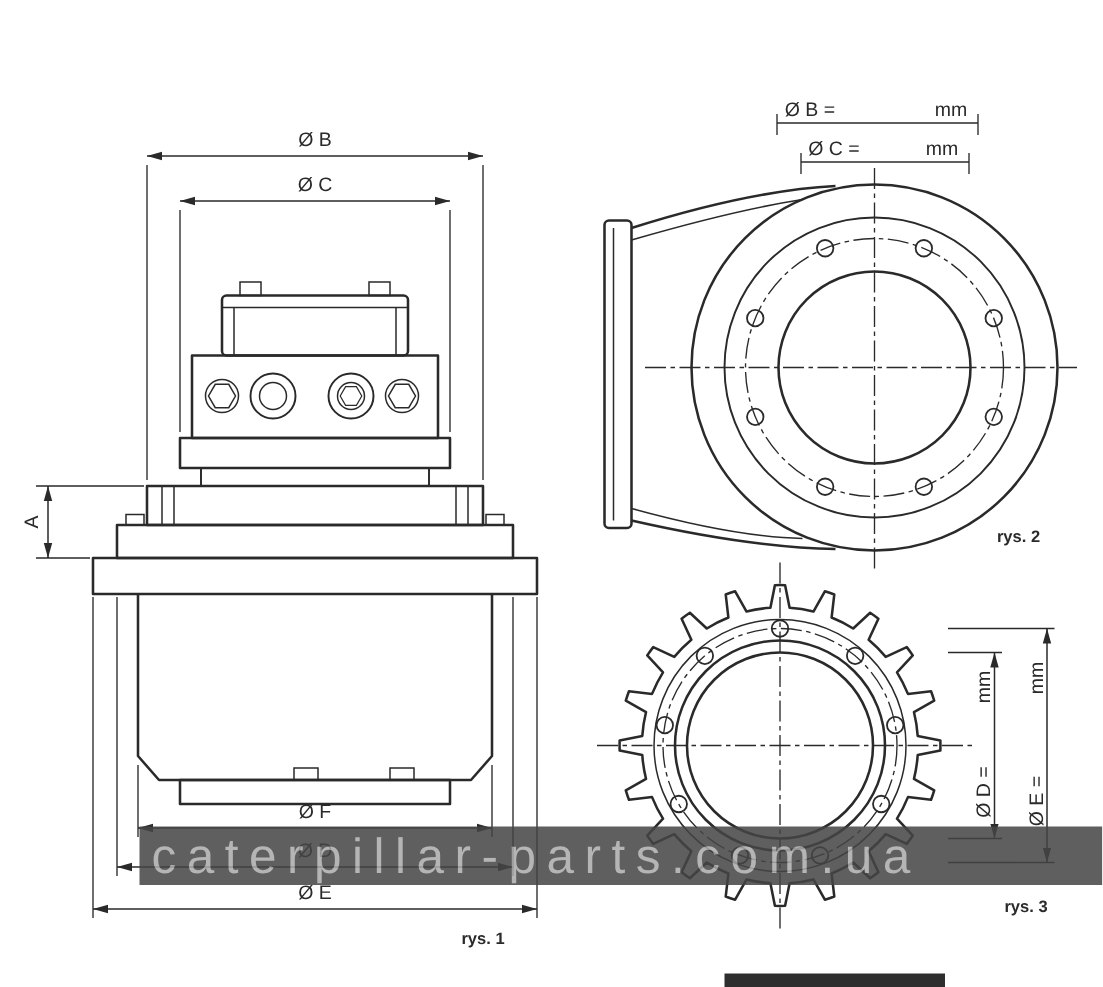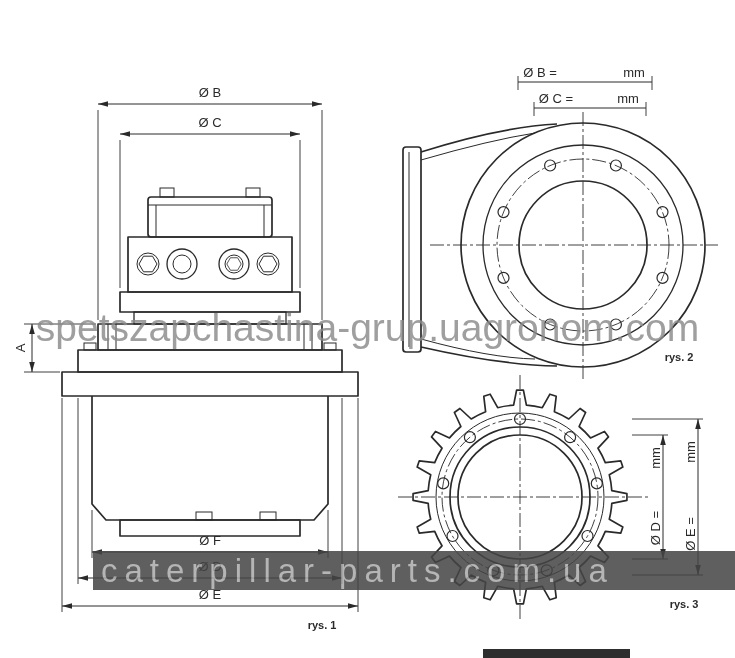--- a/index.html
+++ b/index.html
@@ -206,19 +206,18 @@
       <path class="ext" d="M632,419 H703 M632,575 H703"></path>
       <path class="dim" d="M698,419 V575" marker-start="url(#arrow)" marker-end="url(#arrow)"></path>
       <text class="dim-label" x="691" y="456" text-anchor="middle" transform="rotate(-90 691 452)">mm</text>
       <text class="dim-label" x="691" y="538" text-anchor="middle" transform="rotate(-90 691 534)">Ø E =</text>
     </g>
     <text class="caption" x="684" y="608" text-anchor="middle">rys. 3</text>
   </g>
 </svg>
 
 
-<div class="wm-center">spetszapchastina-grup.uagronom.com</div>
 <div class="wm-band">
   <span>caterpillar-parts.com.ua</span>
 </div>
 <div class="wm-bar"></div>
 
 </div>
 
 </body></html>

